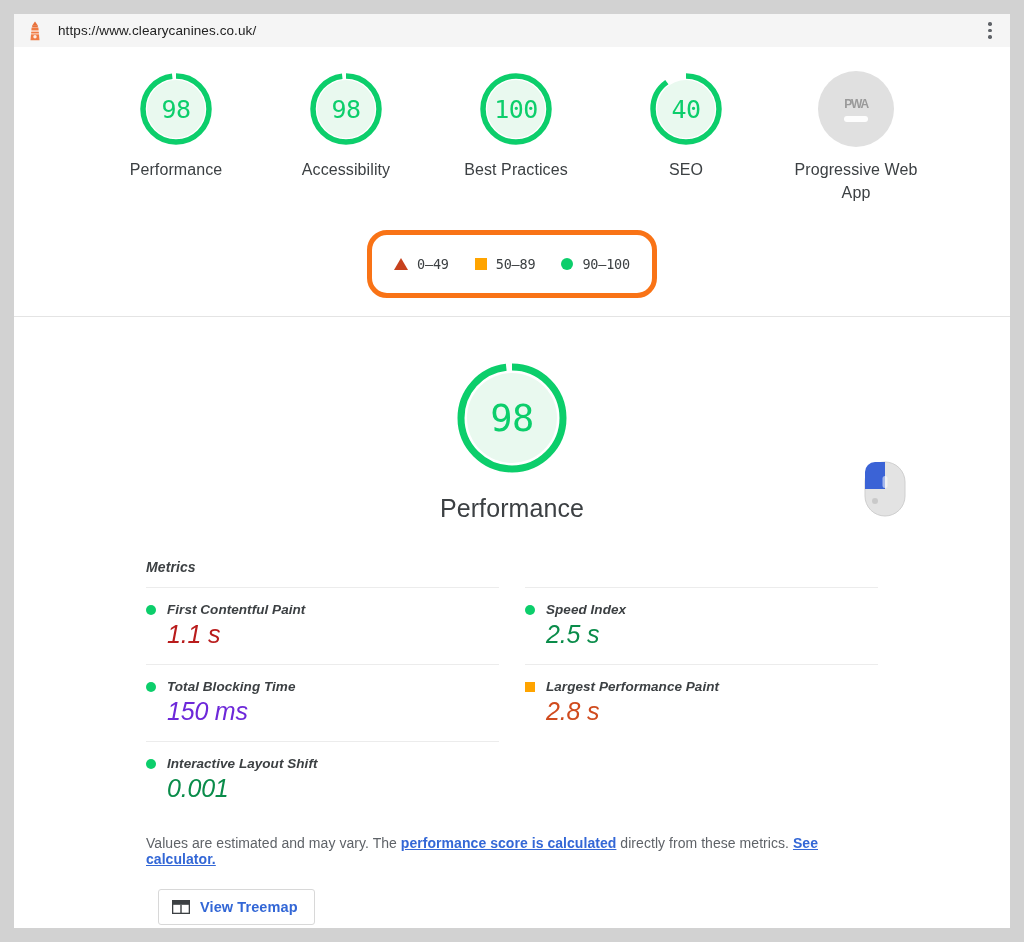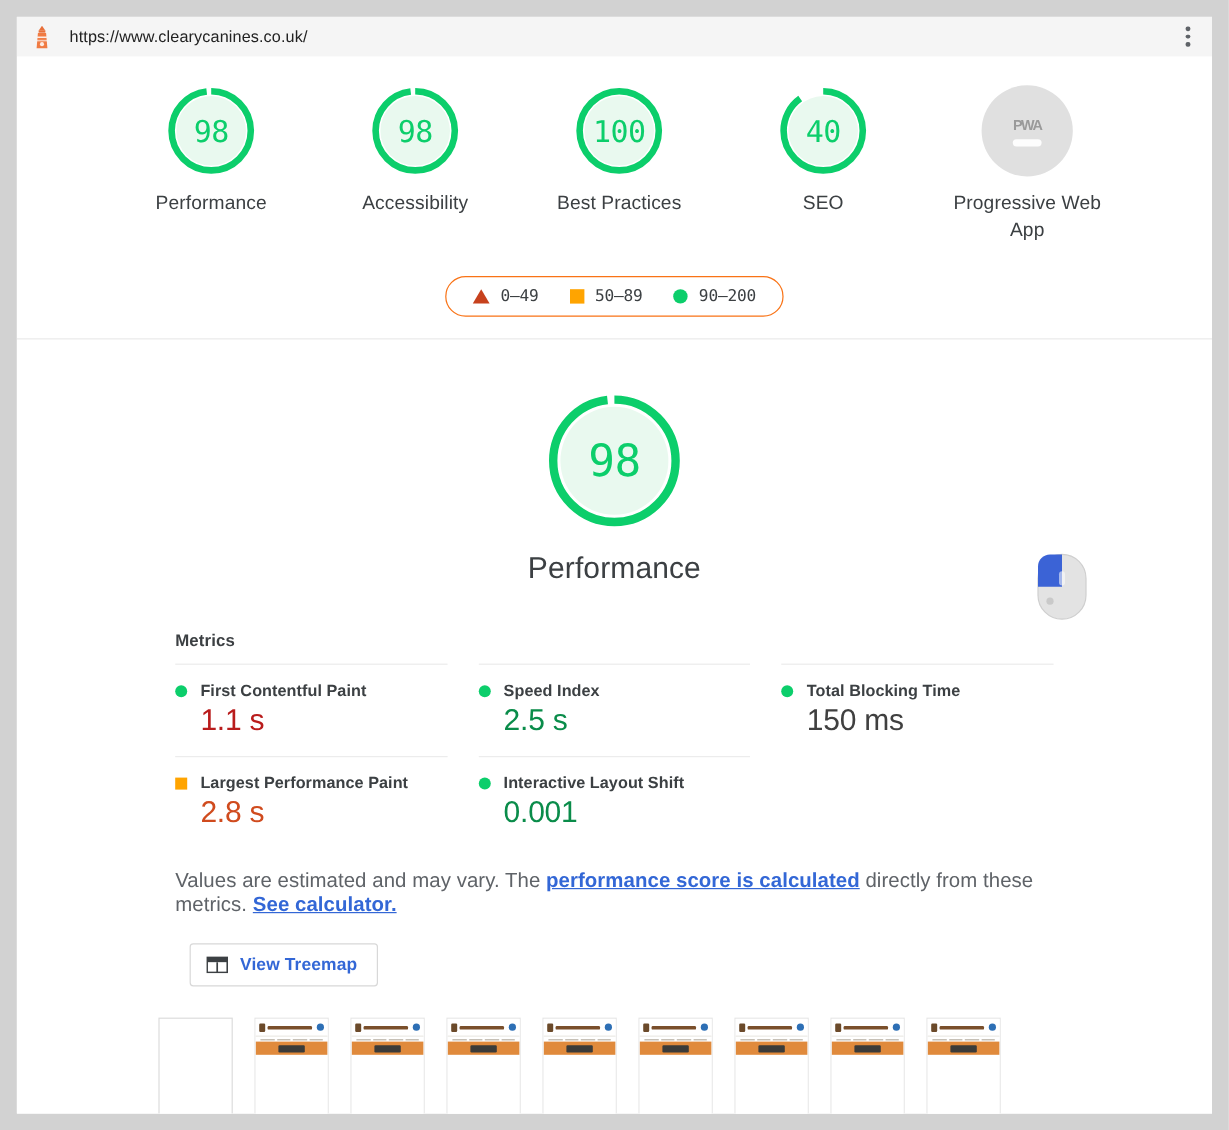--- a/index.html
+++ b/index.html
@@ -125,23 +125,23 @@
     border-radius: 3px;
     background: #fdfdfd;
   }
 
   
   .legend-holder {
     display: flex; justify-content: center;
     margin-top: 26px;
   }
   .legend {
-    border: 1px solid #f97316;
+    border: 5px solid #f97316;
     border-radius: 20px;
-    padding: 8px 22px;
+    padding: 21px 22px;
     display: flex; align-items: center;
     gap: 26px;
     background: #fff;
   }
   .legend-item {
     display: flex; align-items: center; gap: 9px;
     font-family: "DejaVu Sans Mono", "Liberation Mono", monospace;
     font-size: 13.5px;
     color: #3c4043;
     letter-spacing: -0.2px;
@@ -179,31 +179,32 @@
     margin-top: 17px;
     font-size: 25px;
     color: #3c4043;
     letter-spacing: .1px;
   }
 
   
   .metrics-block {
     margin: 36px 0 0 0;
     padding: 0 132px 0 132px;
+    font-style: italic;
   }
   .metrics-title {
     font-size: 14px;
     font-weight: bold;
     color: #3c4043;
     letter-spacing: .1px;
     padding-bottom: 12px;
   }
   .metrics-grid {
     display: grid;
-    grid-template-columns: 1fr 1fr 1fr;
+    grid-template-columns: 1fr 1fr;
     column-gap: 26px;
   }
   .metric {
     border-top: 1px solid #ececec;
     padding: 14px 0 15px 0;
   }
   .metric-head {
     display: flex; align-items: center; gap: 11px;
   }
   .m-dot { width: 10px; height: 10px; border-radius: 50%; flex:0 0 auto; }
@@ -217,21 +218,21 @@
   .metric-value {
     margin-top: 3px;
     margin-left: 21px;
     font-size: 25px;
     letter-spacing: -0.2px;
   }
 
   
   .disclaimer {
     margin: 17px 132px 0 132px;
-    font-size: 17px;
+    font-size: 14px;
     color: #5f6368;
     letter-spacing: .05px;
   }
   .disclaimer a {
     color: #3367d6;
     text-decoration: underline;
     font-weight: bold;
   }
 
   
@@ -387,21 +388,21 @@
         <div class="legend-item">
           <span class="mk-tri"></span>
           <span>0–49</span>
         </div>
         <div class="legend-item">
           <span class="mk-sq"></span>
           <span>50–89</span>
         </div>
         <div class="legend-item">
           <span class="mk-ci"></span>
-          <span>90–200</span>
+          <span>90–100</span>
         </div>
       </div>
     </div>
   </div>
 
   <div class="catbody">
 
     <div class="big-gauge-wrap">
       <div class="big-gauge">
         <svg width="118" height="118" viewBox="0 0 118 118">
@@ -433,21 +434,21 @@
             <span class="metric-name">Speed Index</span>
           </div>
           <div class="metric-value" style="color:#0a8c4a">2.5 s</div>
         </div>
 
         <div class="metric">
           <div class="metric-head">
             <span class="m-dot" style="background:#0CCE6B"></span>
             <span class="metric-name">Total Blocking Time</span>
           </div>
-          <div class="metric-value" style="color:#404040">150 ms</div>
+          <div class="metric-value" style="color:#6d28d9">150 ms</div>
         </div>
 
         <div class="metric">
           <div class="metric-head">
             <span class="m-sq" style="background:#FFA400"></span>
             <span class="metric-name">Largest Performance Paint</span>
           </div>
           <div class="metric-value" style="color:#D04B1E">2.8 s</div>
         </div>
 

